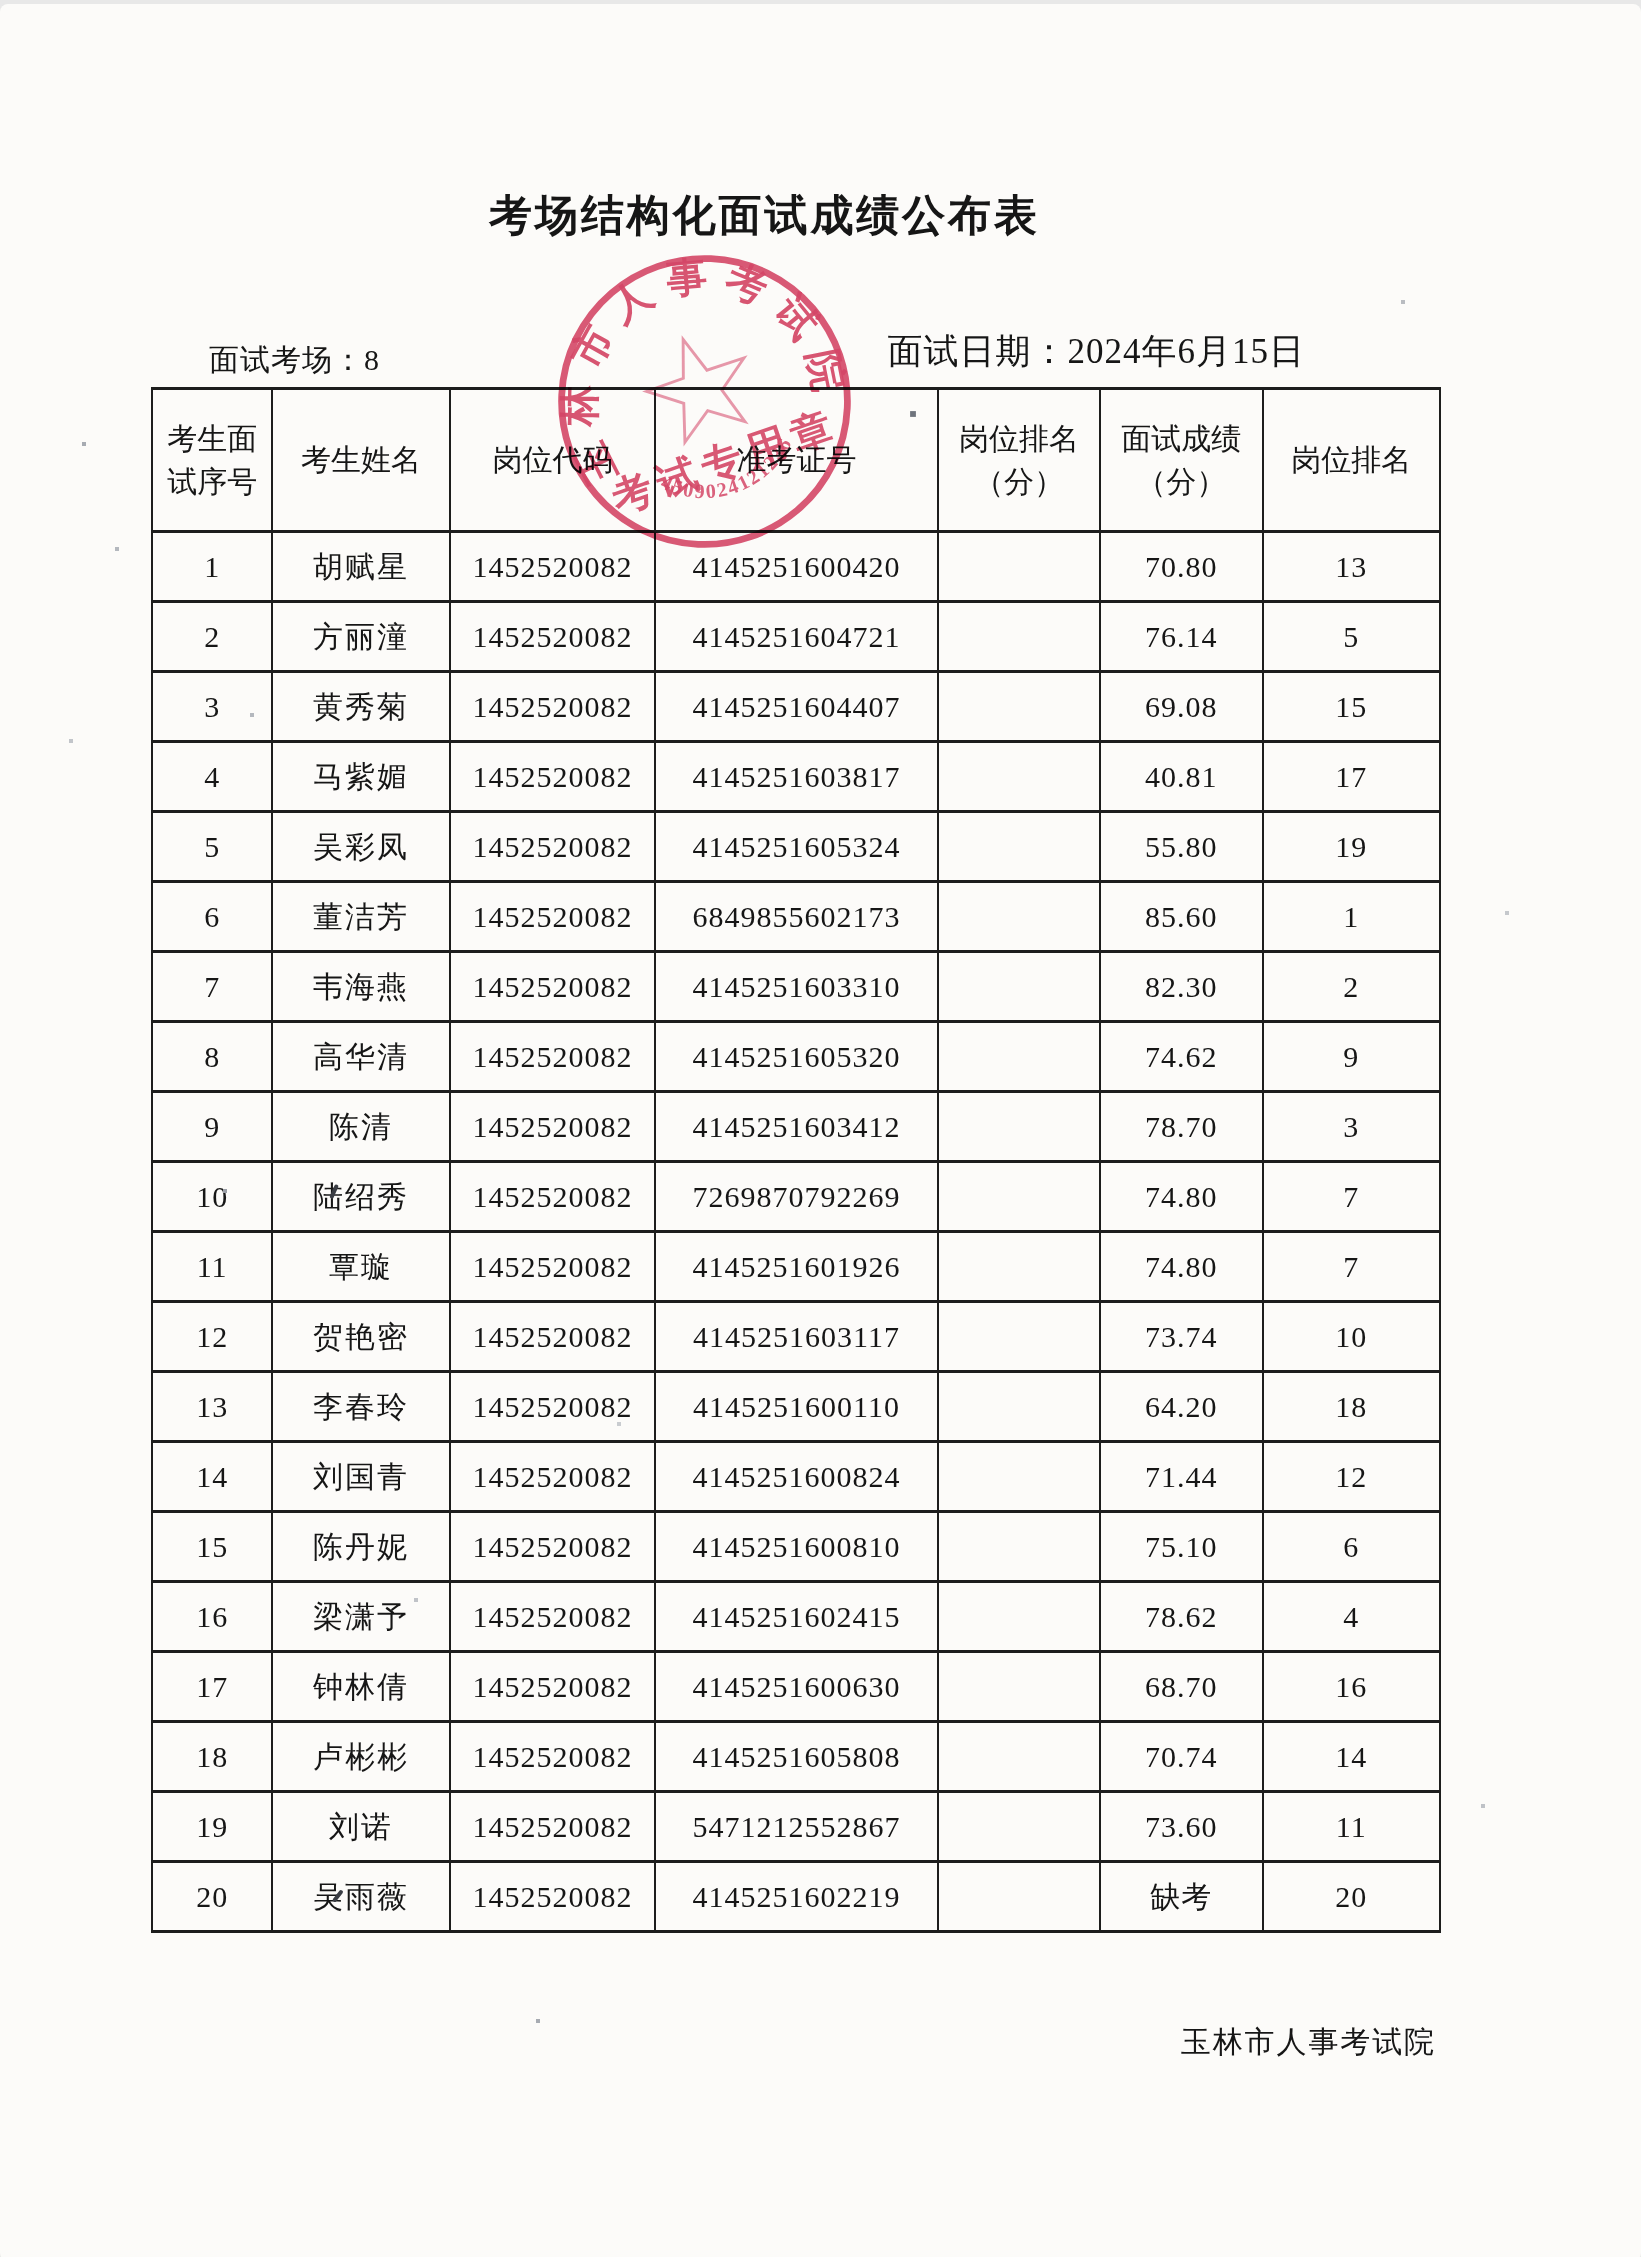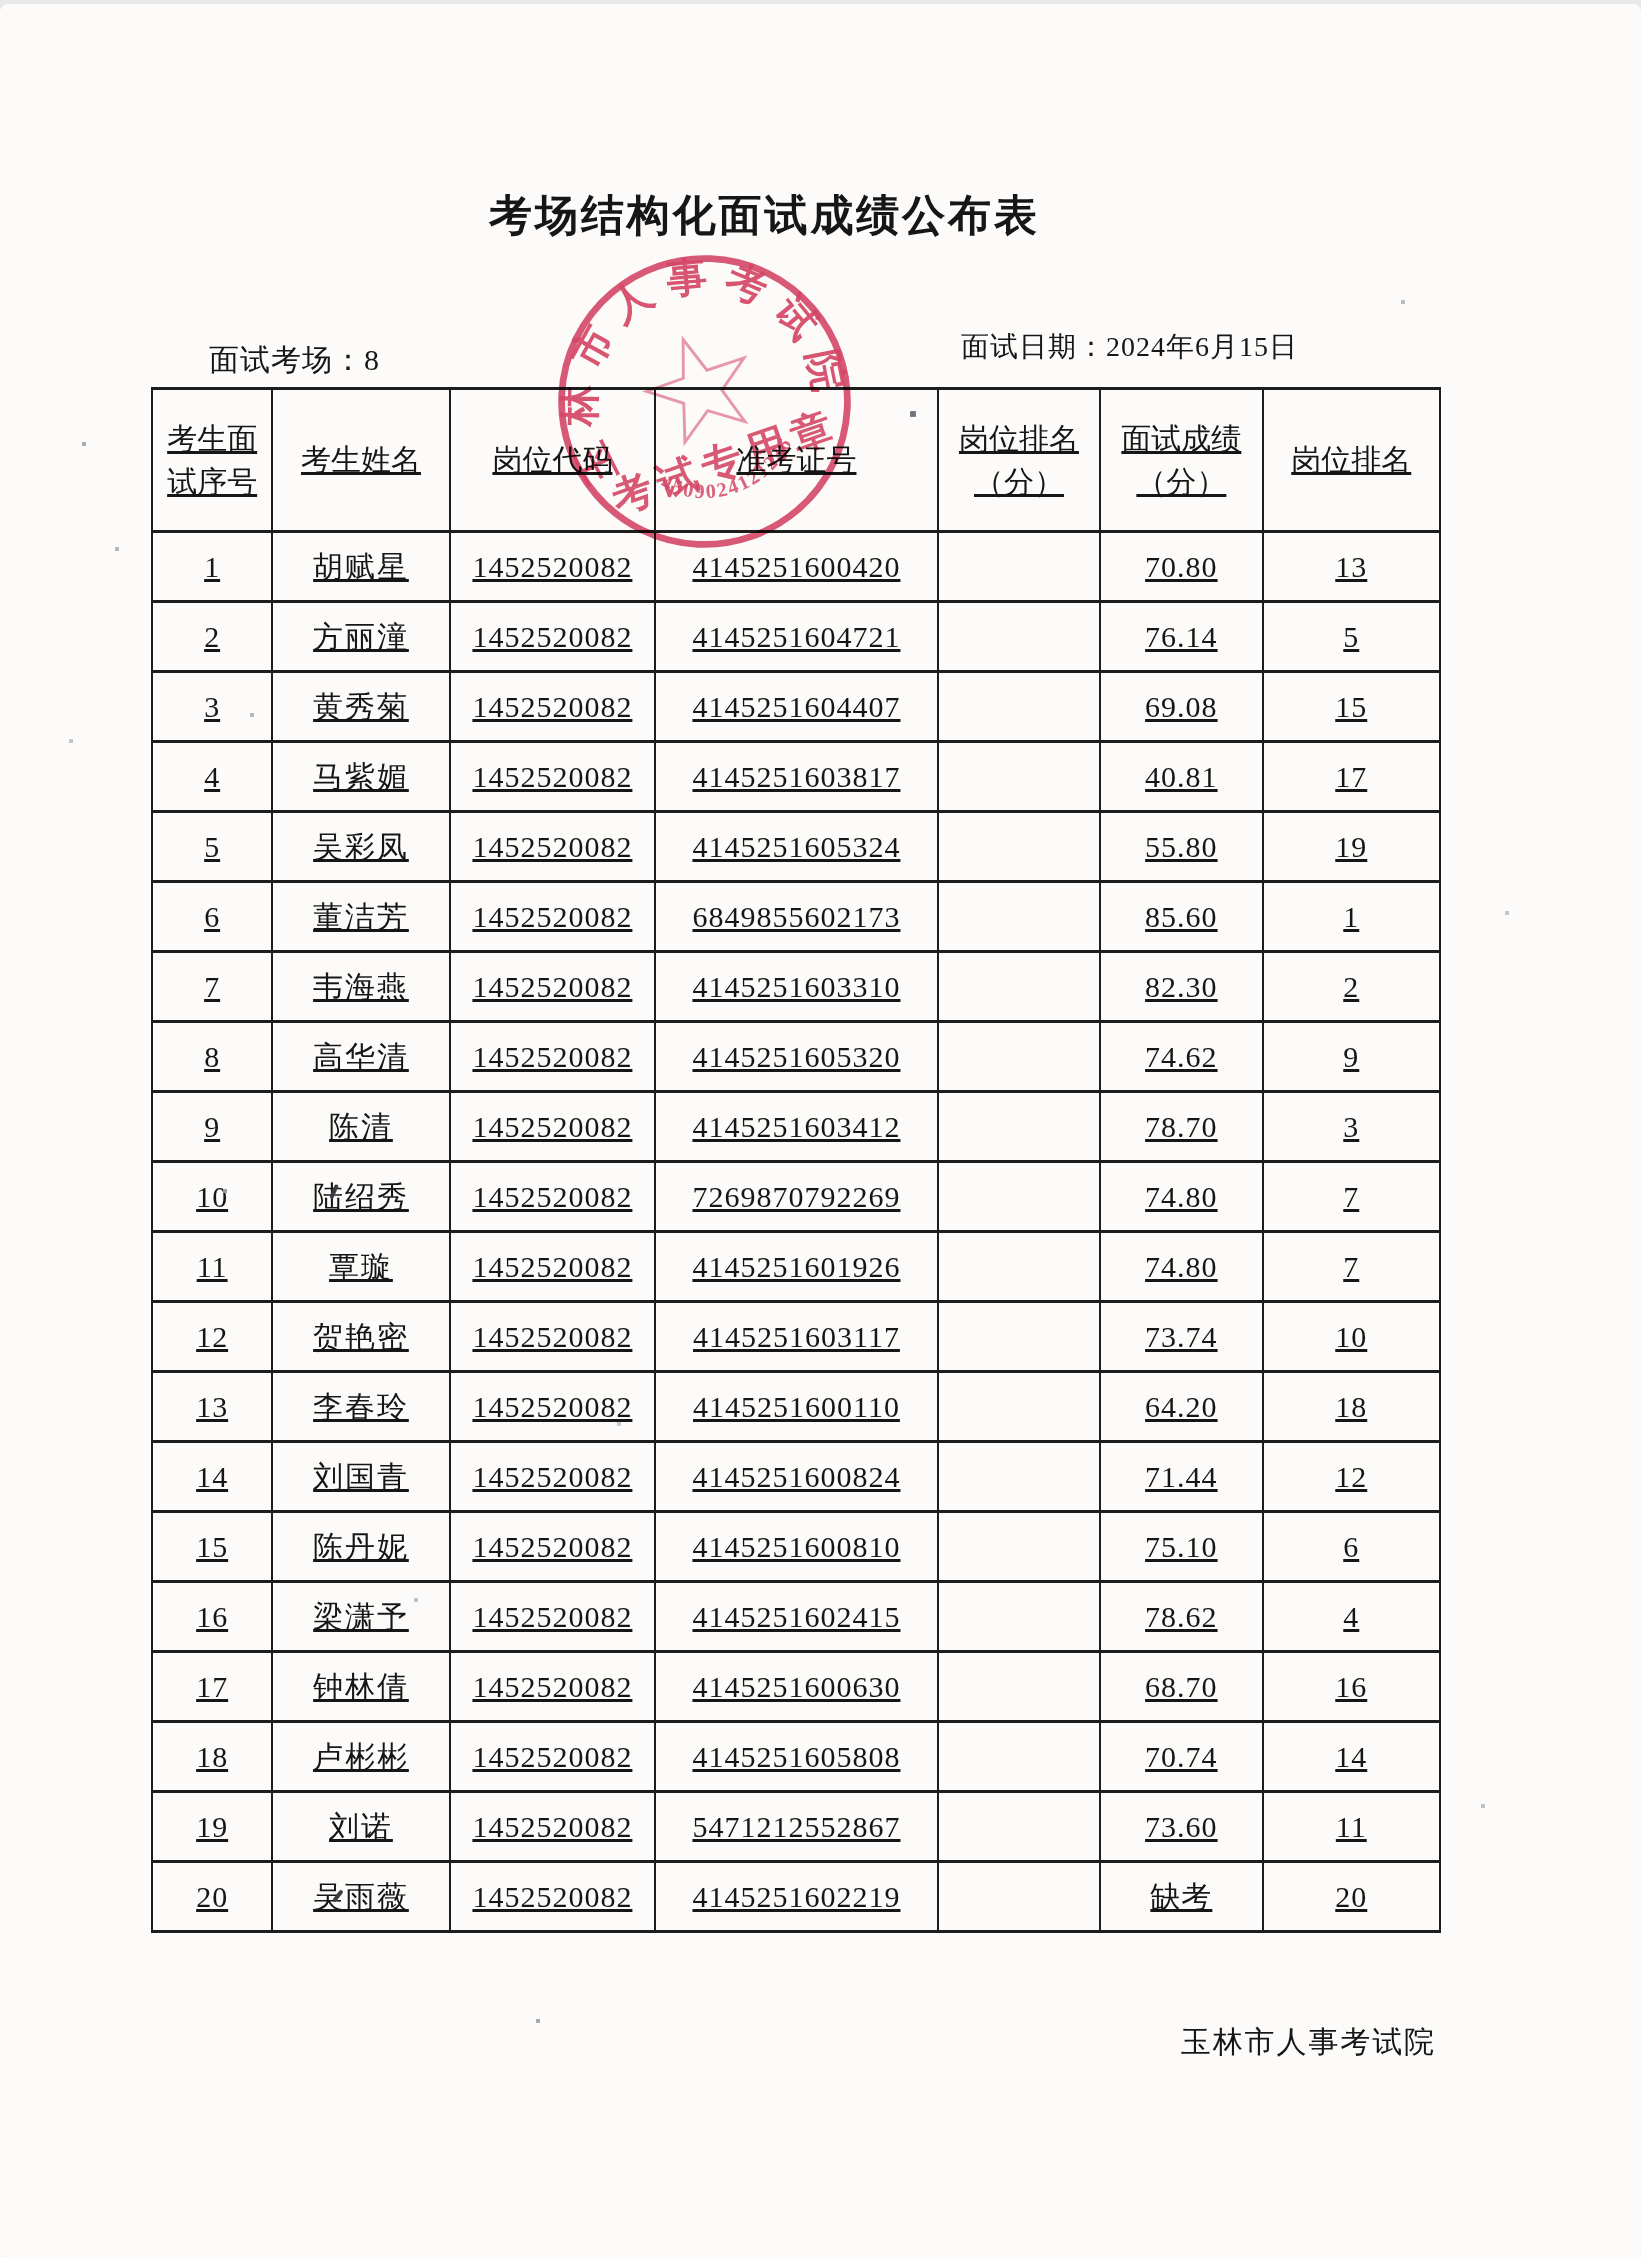--- a/index.html
+++ b/index.html
@@ -8,25 +8,25 @@
     background:#fcfbf9;overflow:hidden;
     font-family:"Liberation Serif","DejaVu Serif",serif;color:#161616;border-radius:8px;
   }
   .doc-title{
     position:absolute;left:148px;top:183px;width:1291px;
     text-align:center;font-size:43px;font-weight:bold;letter-spacing:2.9px;
     transform:translateX(-29px);
   }
   .meta-row{position:absolute;left:0;top:324px;width:1641px;height:39px;}
   .meta-room{position:absolute;left:209px;top:12px;font-size:30px;letter-spacing:1px;}
-  .meta-date{position:absolute;right:343px;top:0;font-size:28px;letter-spacing:1px;text-align:center;}
+  .meta-date{position:absolute;right:336px;top:0;font-size:35px;letter-spacing:1px;text-align:center;}
 
   table.results{
     position:absolute;left:151px;top:383px;width:1290px;
-    border-collapse:collapse;table-layout:fixed;text-decoration:underline;
+    border-collapse:collapse;table-layout:fixed;
   }
   table.results td,table.results th{
     border:2.9px solid #1d1d1d;border-top-width:3.9px;border-bottom-width:3.9px;
     text-align:center;vertical-align:middle;padding:0;
     font-weight:normal;font-size:30px;white-space:pre-line;line-height:1.45;
   }
   tr.hdr{height:143px;}
   tr.row{height:70px;}
   td.name{font-size:31px;letter-spacing:1.9px;}
   td.num{letter-spacing:1px;}

